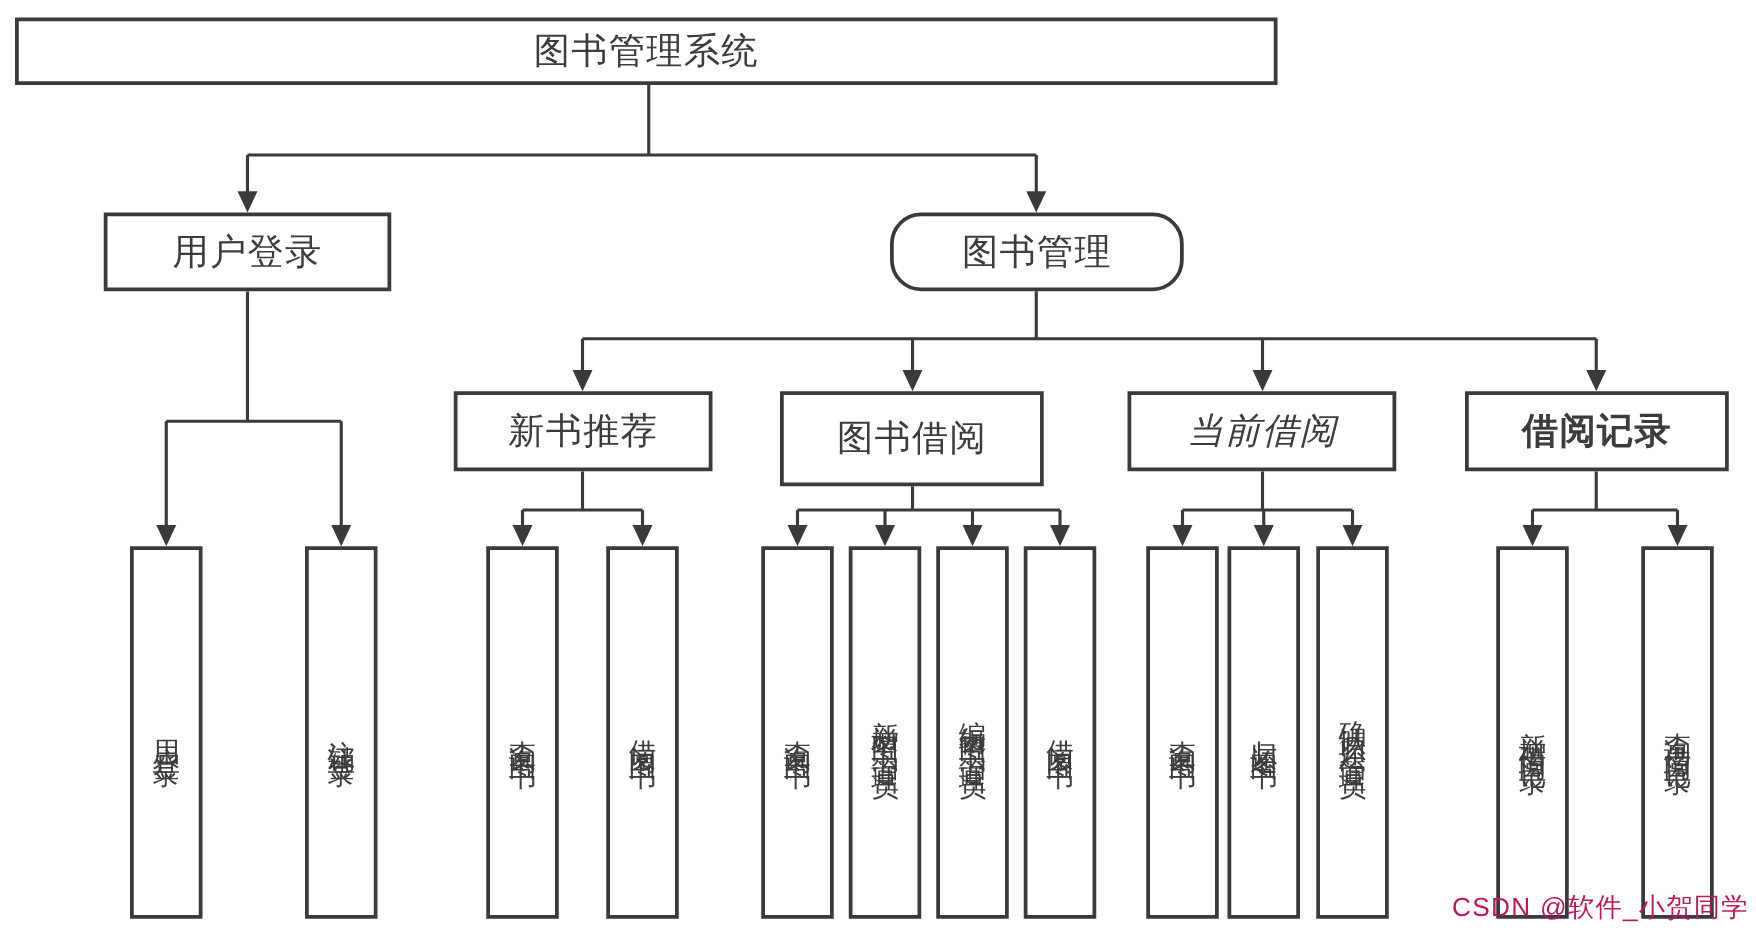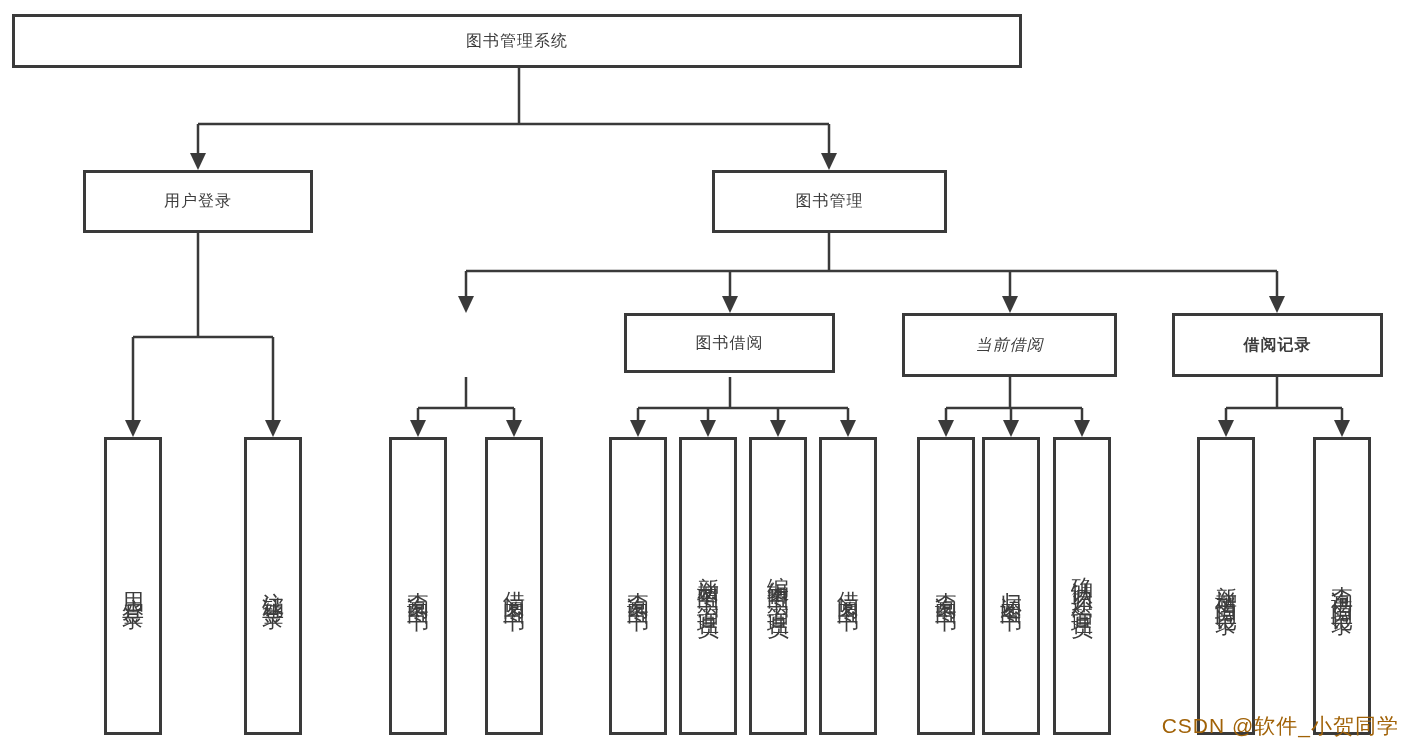--- a/index.html
+++ b/index.html
@@ -25,39 +25,39 @@
     box-sizing: border-box;
     background: #ffffff;
     border: 3px solid #3a3a3a;
     color: #3c3c3c;
     display: flex;
     align-items: center;
     justify-content: center;
     text-align: center;
   }
   .node.h {
-    font-size: 16px;
+    font-size: 29px;
     letter-spacing: 1px;
   }
   .node.v {
     writing-mode: vertical-lr;
     font-size: 22px;
     letter-spacing: 6px;
     line-height: 1;
     width: 58px;
     top: 437px;
     height: 298px;
     padding: 6px 0;
   }
   .watermark {
     position: absolute;
     right: 6px;
     top: 712px;
     font-size: 21px;
-    color: #a16207;
+    color: #be185d;
     letter-spacing: 1px;
     white-space: nowrap;
     text-align: right;
   }
 </style>
 </head>
 <body>
 
 <div class="stage">
 
@@ -90,23 +90,24 @@
       <polygon points="1003,420 1019,420 1011,437"></polygon>
       <polygon points="1074,420 1090,420 1082,437"></polygon>
       <polygon points="1218,420 1234,420 1226,437"></polygon>
       <polygon points="1334,420 1350,420 1342,437"></polygon>
     </g>
   </svg>
 
   <div class="node h" style="left:12px; top:14px; width:1010px; height:54px;">图书管理系统</div>
 
   <div class="node h" style="left:83px; top:170px; width:230px; height:63px;">用户登录</div>
-  <div class="node h" style="left:712px; top:170px; width:235px; height:63px;">图书管理</div>
+  <div class="node h" style="left:712px; top:170px; width:235px; height:63px;border-radius:25px;">图书管理</div>
 
-  <div class="node h" style="left:624px; top:313px; width:211px; height:60px;">图书借阅</div>
+  <div class="node h" style="left:363px; top:313px; width:207px; height:64px;">新书推荐</div>
+  <div class="node h" style="left:624px; top:313px; width:211px; height:76px;">图书借阅</div>
   <div class="node h" style="left:902px; top:313px; width:215px; height:64px;font-style:italic;">当前借阅</div>
   <div class="node h" style="left:1172px; top:313px; width:211px; height:64px;font-weight:bold;">借阅记录</div>
 
   <div class="node v" style="left:104px;">用户登录</div>
   <div class="node v" style="left:244px;">注销登录</div>
 
   <div class="node v" style="left:389px;">查询图书</div>
   <div class="node v" style="left:485px;">借阅图书</div>
 
   <div class="node v" style="left:609px;">查询图书</div>

